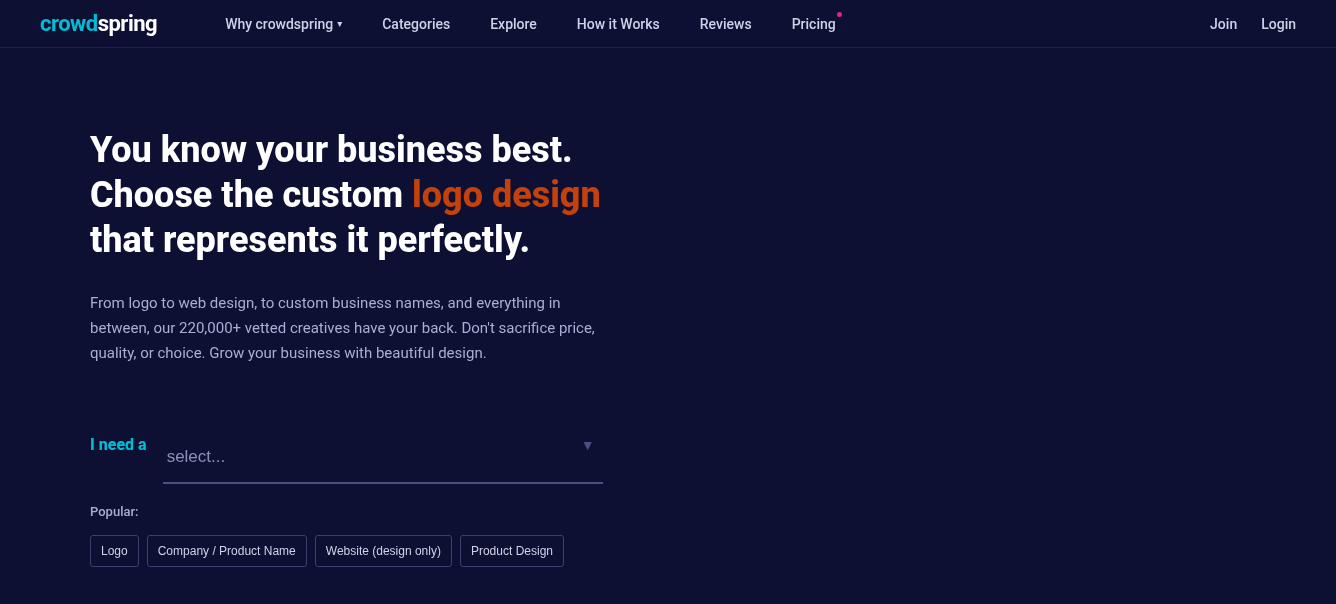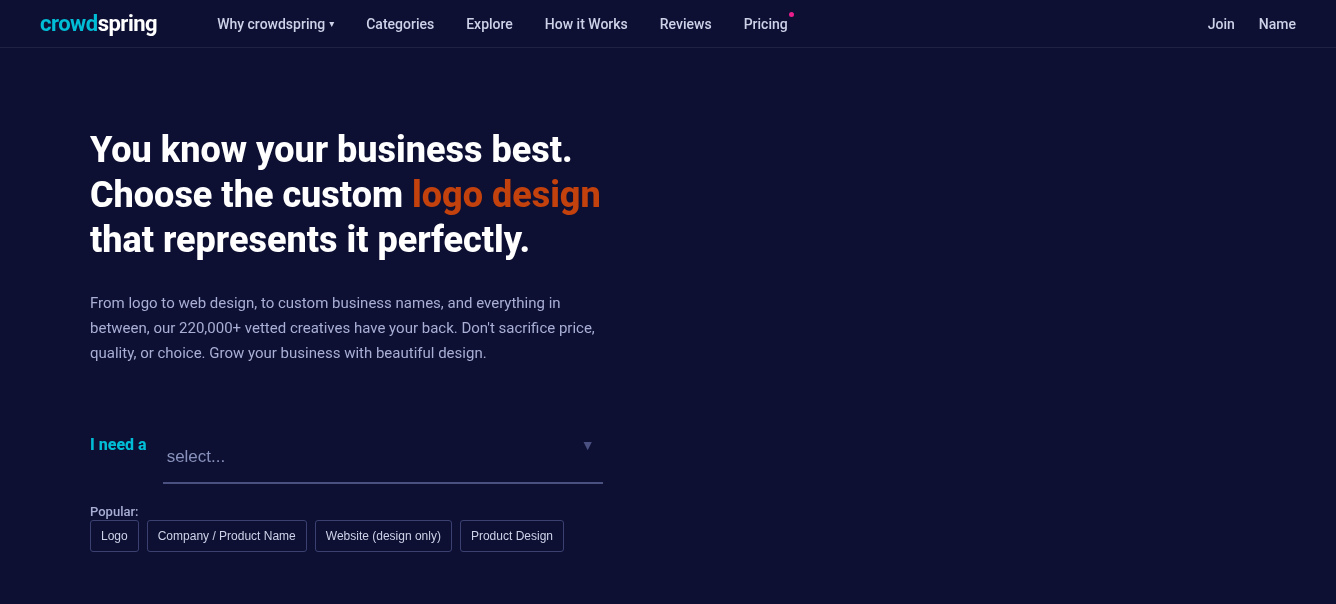--- a/index.html
+++ b/index.html
@@ -57,20 +57,21 @@
 
     .nav-link {
       color: #cdd2e8;
       font-size: 14px;
       font-weight: 500;
       cursor: pointer;
       display: flex;
       align-items: center;
       gap: 4px;
       white-space: nowrap;
+      margin-left: 8px;
     }
 
     .nav-link .chevron {
       font-size: 10px;
       color: #cdd2e8;
     }
 
     .nav-right {
       display: flex;
       align-items: flex-end;
@@ -173,21 +174,21 @@
       transform: translateY(-50%);
       color: #4a5080;
       font-size: 14px;
       pointer-events: none;
     }
 
     
     .popular-section {
       display: flex;
       align-items: center;
-      gap: 1px;
+      gap: 16px;
       flex-wrap: wrap;
     }
 
     .popular-label {
       font-size: 13px;
       color: #a8aed4;
       font-weight: 500;
     }
 
     .popular-tags {
@@ -233,21 +234,21 @@
     <span class="nav-link">
       <span>Reviews</span>
     </span>
     <span class="nav-link pricing-link">
       <span>Pricing</span>
     </span>
   </div>
 
   <div class="nav-right">
     <span class="nav-right-link">Join</span>
-    <span class="nav-right-link">Name</span>
+    <span class="nav-right-link">Login</span>
   </div>
 </nav>
 
 <section class="hero">
   <h1 class="hero-headline">
     <span>You know your business best.</span><br>
     <span>Choose the custom </span><span class="highlight">logo design</span><br>
     <span>that represents it perfectly.</span>
   </h1>
 

